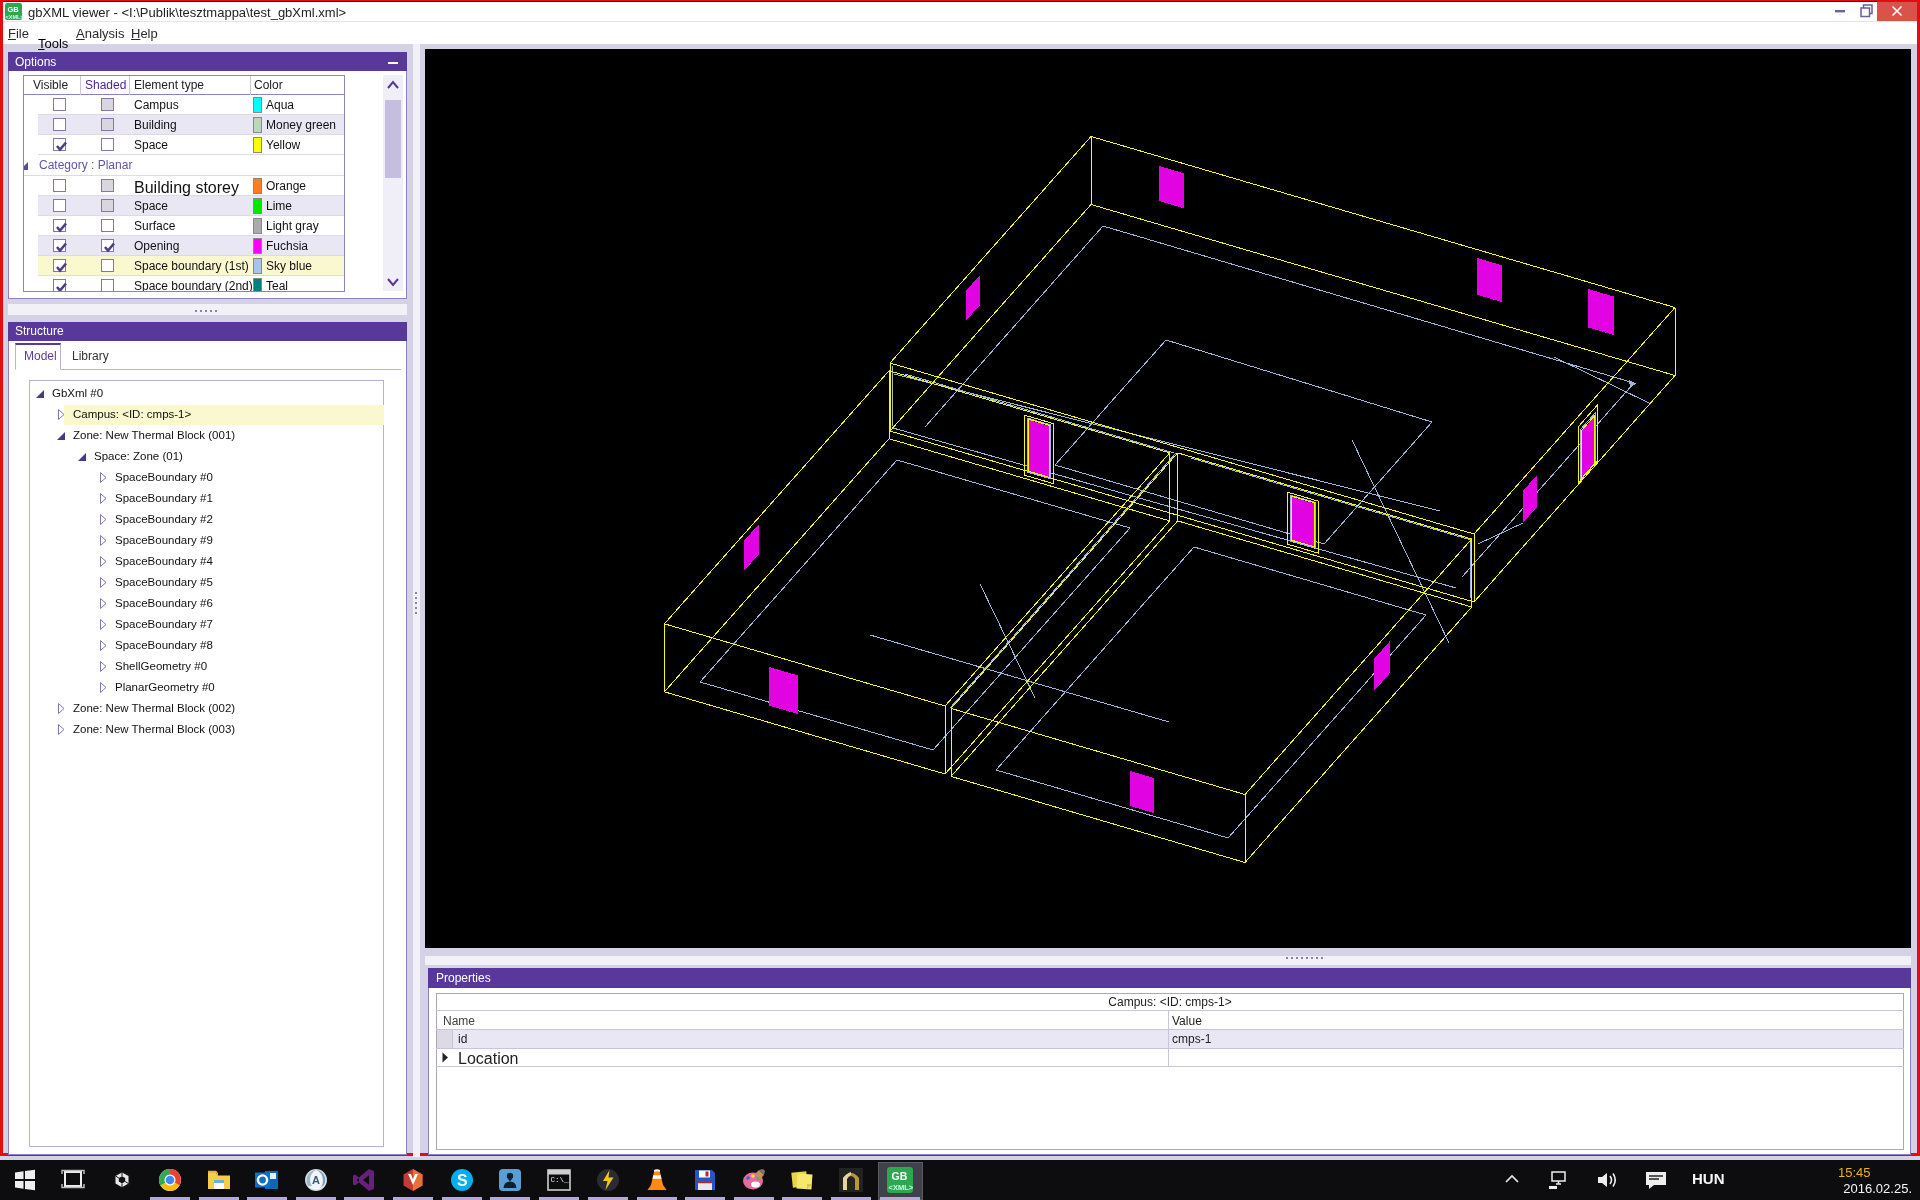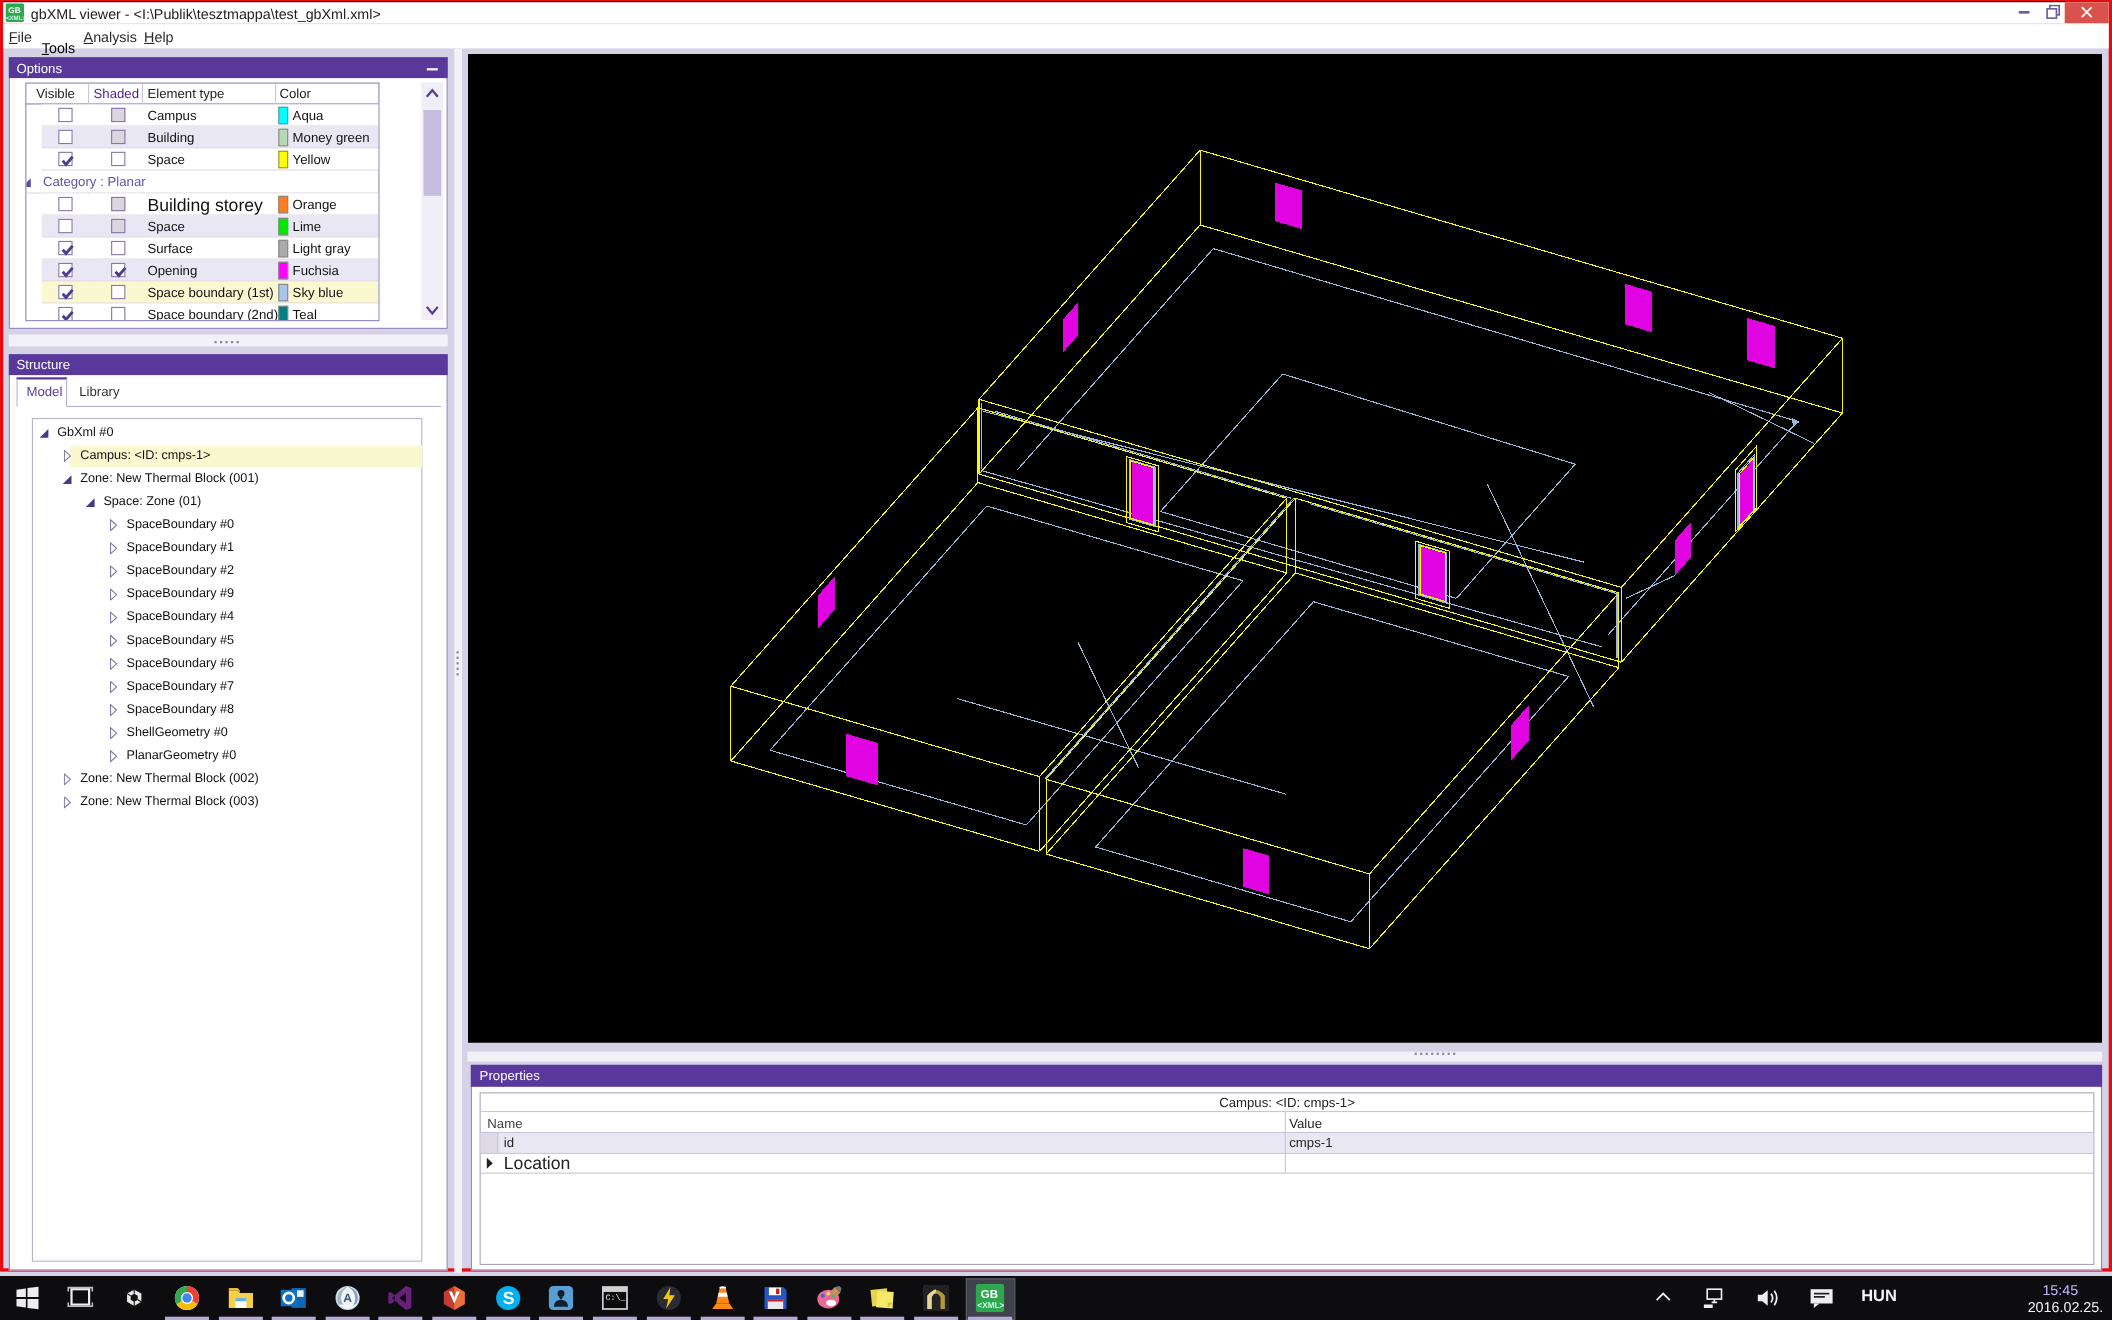--- a/index.html
+++ b/index.html
@@ -521,14 +521,14 @@
     <svg style="position:absolute;left:1596px;top:10px" width="24" height="20">
       <path d="M2 7 H6 L11 3 V17 L6 13 H2 Z" fill="#eee"></path>
       <path d="M14 6 Q17 10 14 14 M17 3.5 Q21.5 10 17 16.5" stroke="#eee" stroke-width="1.6" fill="none"></path>
     </svg>
     <svg style="position:absolute;left:1644px;top:10px" width="24" height="20">
       <rect x="2" y="2" width="20" height="13" fill="#eee"></rect>
       <path d="M5 15 L5 19 L10 15 Z" fill="#eee"></path>
       <path d="M5 6 H19 M5 9 H15" stroke="#222" stroke-width="1.6"></path>
     </svg>
     <div style="position:absolute;left:1692px;top:10px;font-size:15px;color:#f5f5f5;font-weight:bold">HUN</div>
-    <div style="position:absolute;left:1838px;top:5px;width:70px;font-size:13px;color:#c4b5fd;text-align:center">15:45</div>
+    <div style="position:absolute;left:1838px;top:5px;width:70px;font-size:13px;color:#eab308;text-align:left">15:45</div>
     <div style="position:absolute;left:1826px;top:21px;width:86px;font-size:13px;color:#f5f5f5;text-align:right">2016.02.25.</div>
 </div>
 </body></html>

